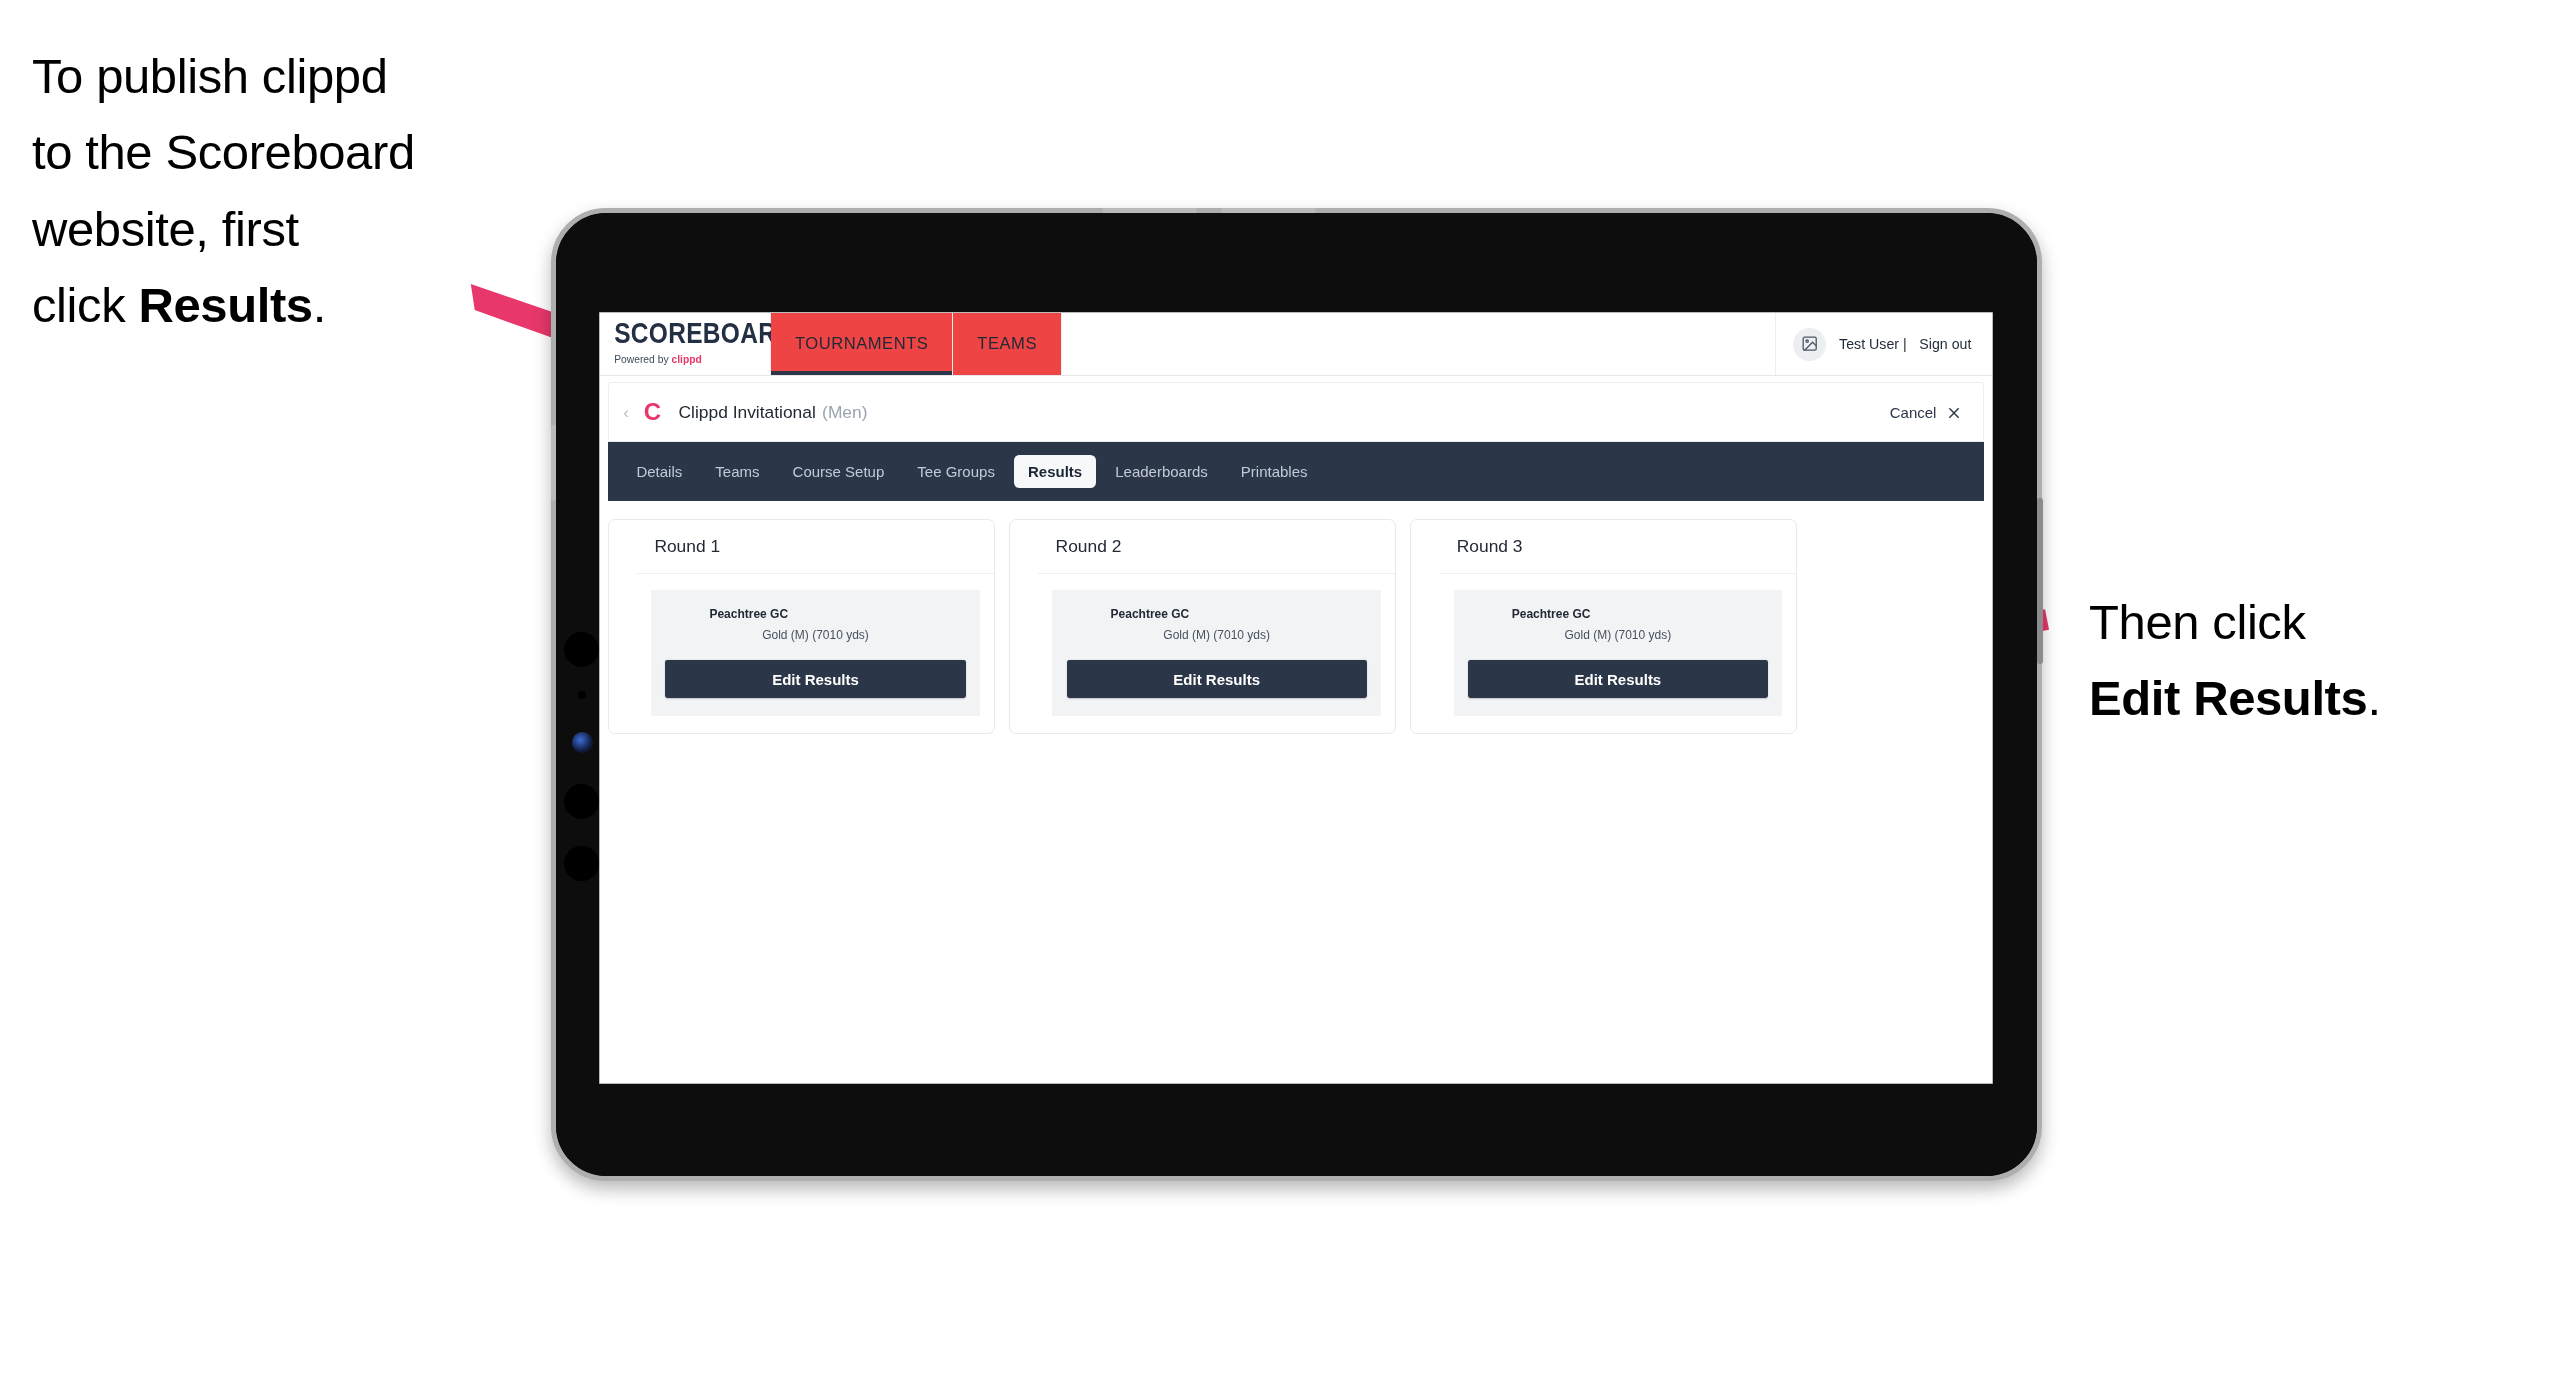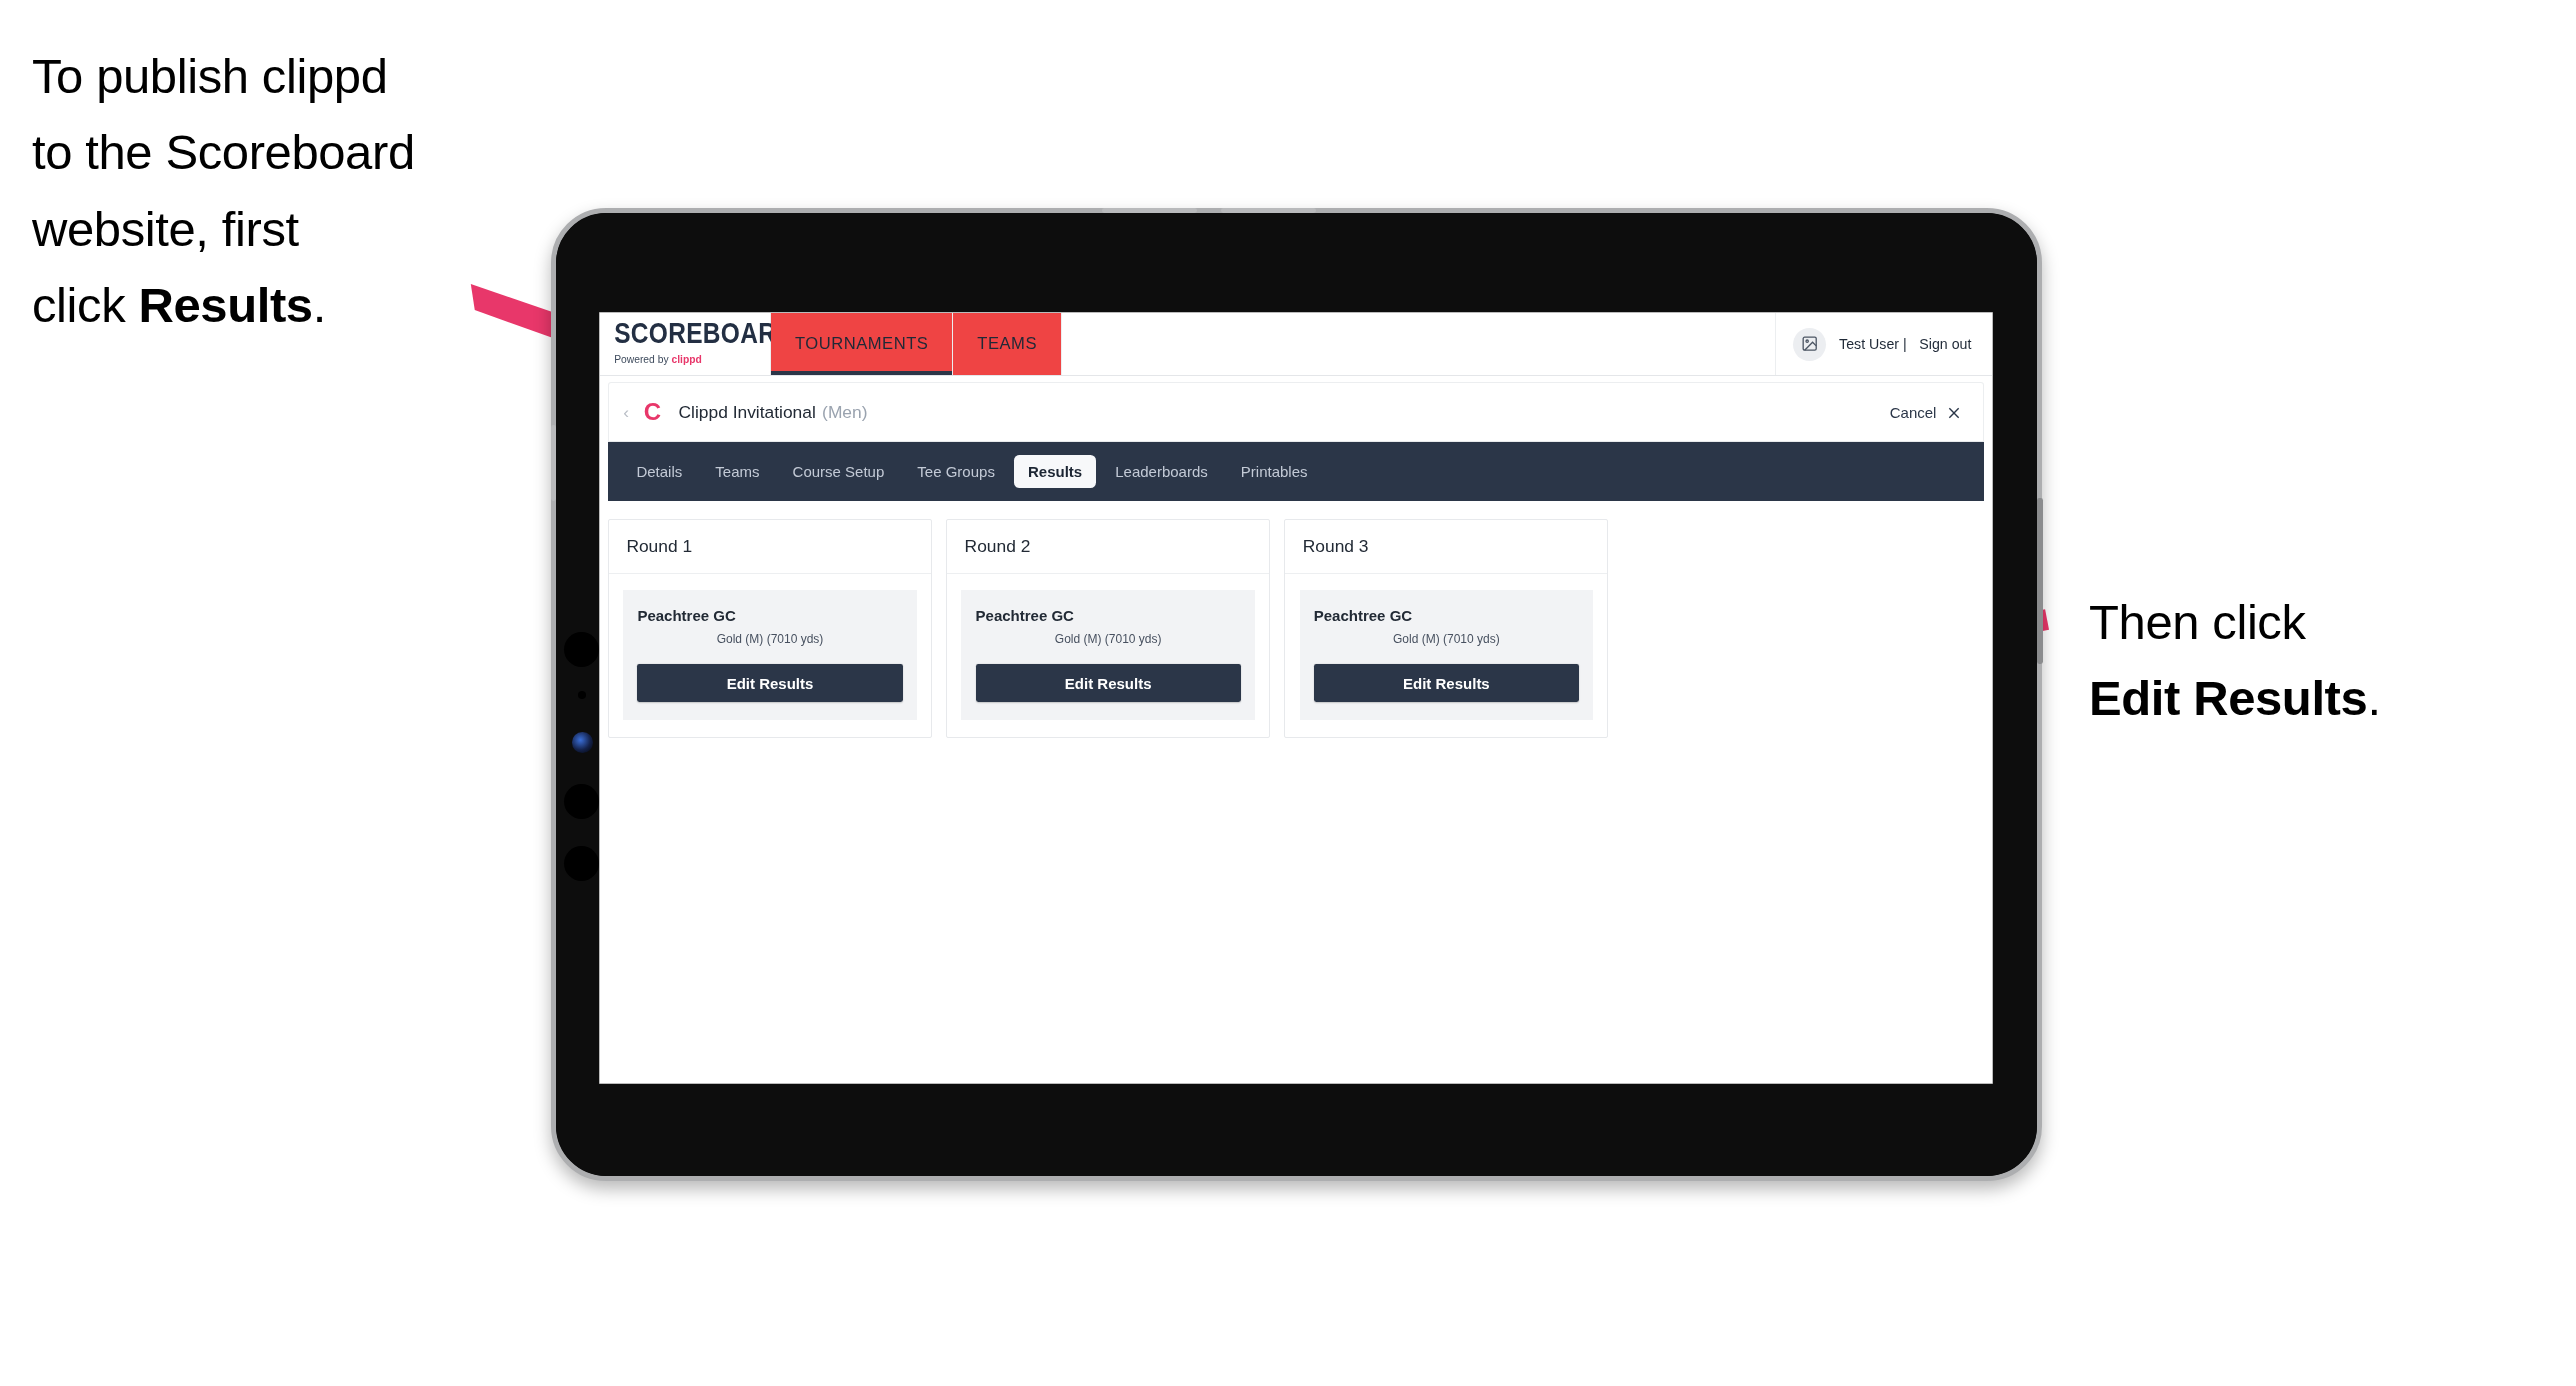--- a/index.html
+++ b/index.html
@@ -239,47 +239,49 @@
     font-weight: 700;
   }
 
   
   #content {
     padding: 17.4px 8px 0 8px;
     display: flex;
     gap: 14.2px;
   }
   .round-card {
-    width: 324px;
+    width: 387px;
     background: #ffffff;
     border: 0.8px solid #e7e9ec;
-    border-radius: 2px;
-    box-sizing: border-box;
+    border-radius: 7px;
+    box-sizing: border-box;
+    padding-left: 28px;
   }
   .round-head {
     height: 54px;
     display: flex;
     align-items: center;
     padding-left: 17.4px;
     font-size: 17.4px;
     color: #222a35;
     border-bottom: 0.8px solid #edeff1;
     box-sizing: border-box;
   }
   .round-body { padding: 16px 14.2px 17.4px 14.2px; }
   .course-box {
     background: #f2f3f5;
     padding: 16px 14.2px 17.4px 14.2px;
     box-sizing: border-box;
   }
   .course-name {
-    font-size: 15px;
+    font-size: 12px;
     font-weight: 700;
     color: #222a35;
     line-height: 1.35;
+    margin-left: 44px;
   }
   .course-tee {
     font-size: 12px;
     color: #47505f;
     margin-top: 4.7px;
     line-height: 1.35;
     text-align: center;
   }
   .edit-btn {
     margin-top: 17.4px;

